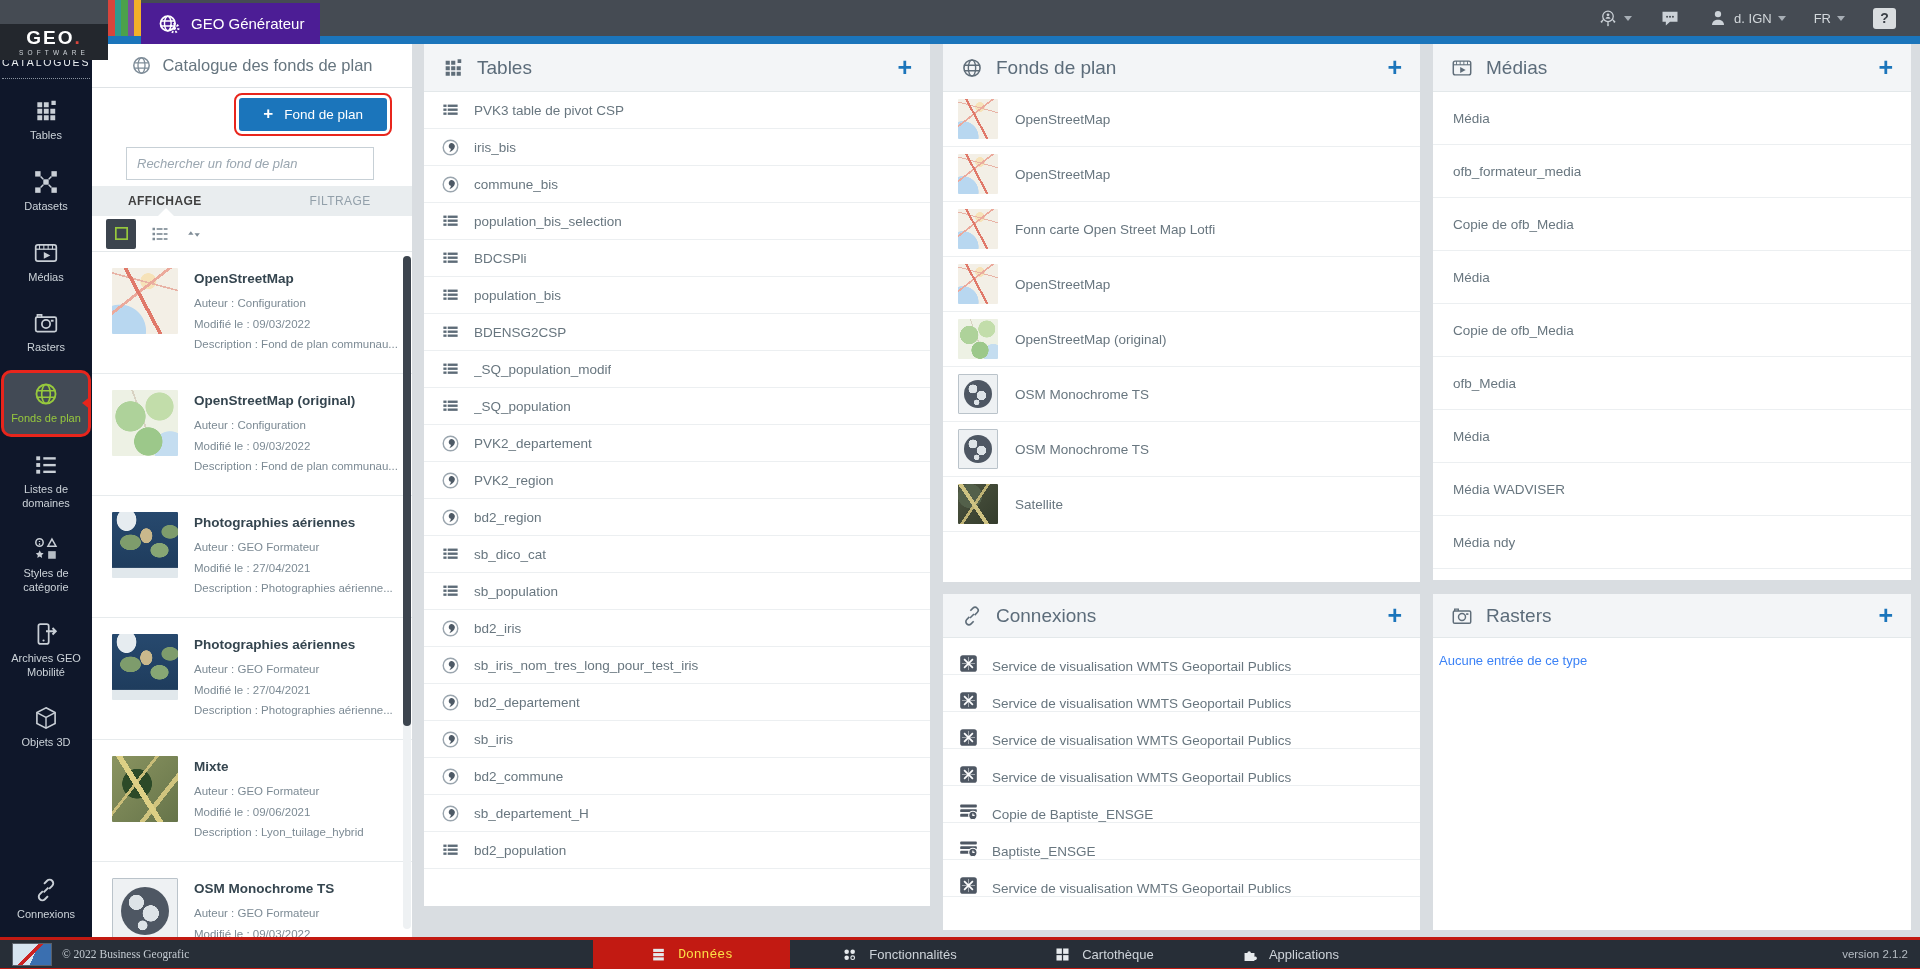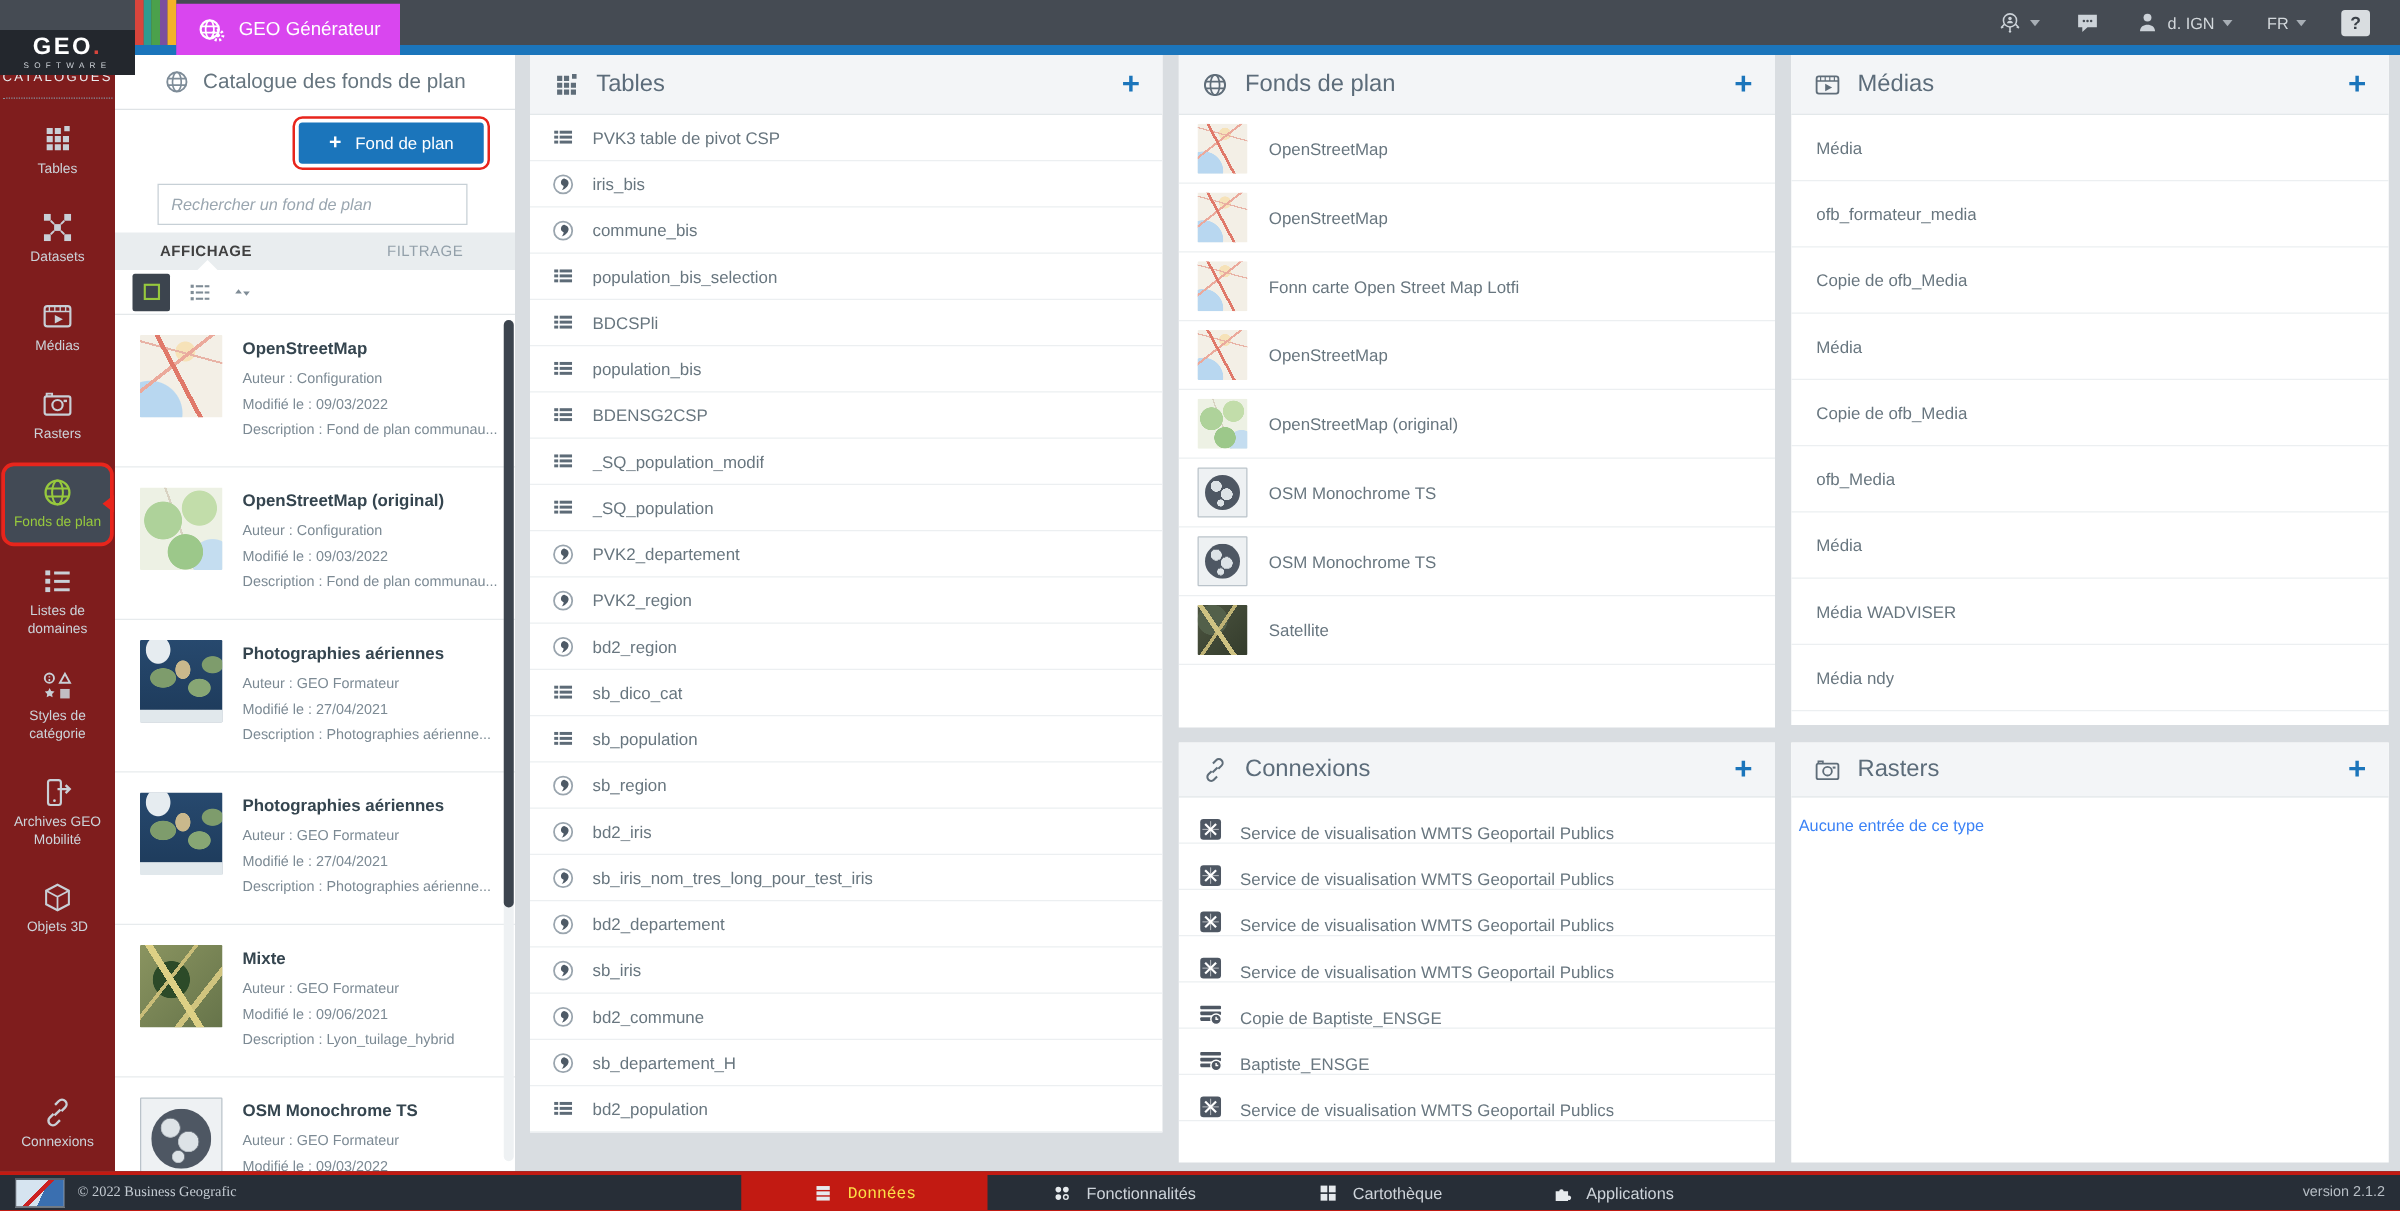--- a/index.html
+++ b/index.html
@@ -8,33 +8,33 @@
   #app { position:relative; width:1920px; height:969px; overflow:hidden; background:#d9dde1; }
 
   
   .topbar { position:absolute; top:0; left:0; width:100%; height:36px; background:#454b53; z-index:5; }
   .logo-block { position:absolute; left:0; top:0; width:108px; height:36px; background:#23272d; display:flex; flex-direction:column; align-items:center; justify-content:center;margin-top:24px; }
   .logo-top { font-size:19px; font-weight:bold; letter-spacing:2px; color:#fff; line-height:1; }
   .logo-top .dot { color:#d8453c; }
   .logo-sub { font-size:6.5px; letter-spacing:4.2px; color:#cfd4d9; margin-top:2px; }
   .stripes { position:absolute; left:108px; top:0; height:36px; display:flex; }
   .stripes span { width:6.5px; height:100%; display:block; }
-  .app-tab { position:absolute; left:141px; top:3px; height:41px; min-width:170px; background:#d946ef; display:flex; align-items:center; gap:10px; padding:0 16px; color:#fff; z-index:6; }
+  .app-tab { position:absolute; left:141px; top:3px; height:41px; min-width:170px; background:#4c1d95; display:flex; align-items:center; gap:10px; padding:0 16px; color:#fff; z-index:6; }
   .app-tab svg { width:24px; height:24px; color:#fff; }
   .app-tab .app-title { font-size:15px; }
   .blue-strip { position:absolute; top:36px; left:0; width:100%; height:8px; background:#1b75bb; z-index:4; }
   .tb-right { position:absolute; right:24px; top:0; height:36px; display:flex; align-items:center; gap:28px; color:#ccd2d8; z-index:7; }
   .tb-item { display:flex; align-items:center; gap:6px; cursor:default; }
   .tb-item svg { width:20px; height:20px; }
   .caret { width:0; height:0; border-left:4.5px solid transparent; border-right:4.5px solid transparent; border-top:5px solid #a7aeb5; display:inline-block; }
   .tb-text { font-size:13px; color:#d3d8dc; }
   .help-btn { width:23px; height:21px; background:#d9dde0; color:#3a4047; font-weight:bold; border-radius:3px; display:flex; align-items:center; justify-content:center; font-size:14px; }
 
   
-  .sidebar { position:absolute; left:0; top:44px; bottom:32px; width:92px; background:#7f1d1d; display:flex; flex-direction:column; z-index:3; }
+  .sidebar { position:absolute; left:0; top:44px; bottom:32px; width:92px; background:#0f172a; display:flex; flex-direction:column; z-index:3; }
   .sb-header { text-align:center; font-size:10.5px; letter-spacing:1.8px; color:#e9edf0; padding:12px 0 10px; border-bottom:1px dotted #8893a0; margin:0 2px 6px; }
   .sb-item { position:relative; display:flex; flex-direction:column; align-items:center; gap:5px; padding:8px 2px; margin:2px 1px; color:#ccd3d9; text-align:center; border:3px solid transparent; cursor:pointer; }
   .sb-item svg { width:26px; height:26px; color:#c9cfd6; }
   .sb-label { font-size:11px; line-height:1.25; }
   .sb-item.active { background:#424a55; border-color:#e8251c; border-radius:10px; color:#97c93d; }
   .sb-item.active svg { color:#97c93d; }
   .sb-item.active::after { content:""; position:absolute; right:-3px; top:50%; transform:translateY(-50%); border-top:7px solid transparent; border-bottom:7px solid transparent; border-right:9px solid #e8251c; }
   .sb-item.pinned { margin-top:auto; margin-bottom:4px; }
 
   
@@ -643,26 +643,20 @@
         <span class="rlabel">sb_dico_cat</span>
       </div>
 
       <div class="trow">
         <svg>
           <use href="#ic-table"></use>
         </svg>
         <span class="rlabel">sb_population</span>
       </div>
 
-      <div class="trow">
-        <svg>
-          <use href="#ic-geo"></use>
-        </svg>
-        <span class="rlabel">sb_region</span>
-      </div>
 
       <div class="trow">
         <svg>
           <use href="#ic-geo"></use>
         </svg>
         <span class="rlabel">bd2_iris</span>
       </div>
 
       <div class="trow">
         <svg>

